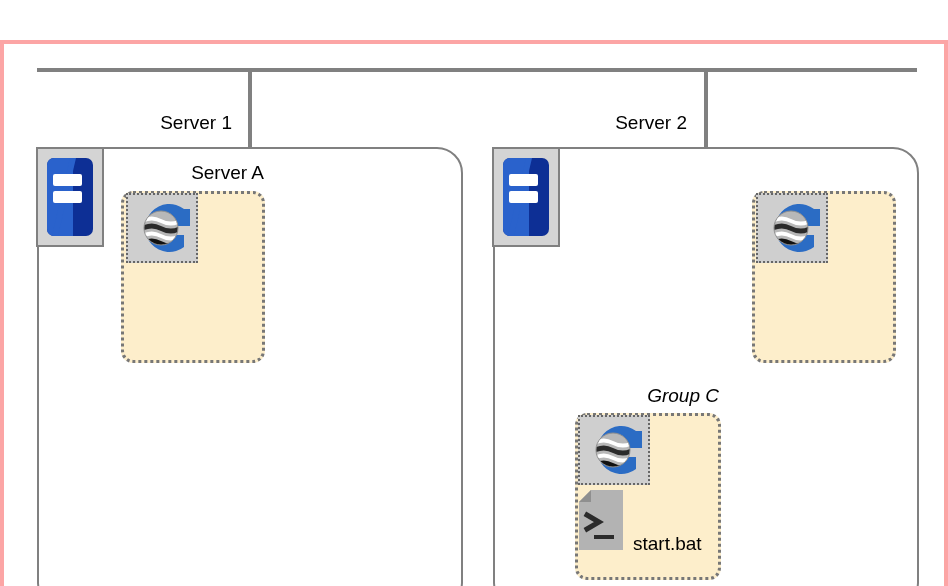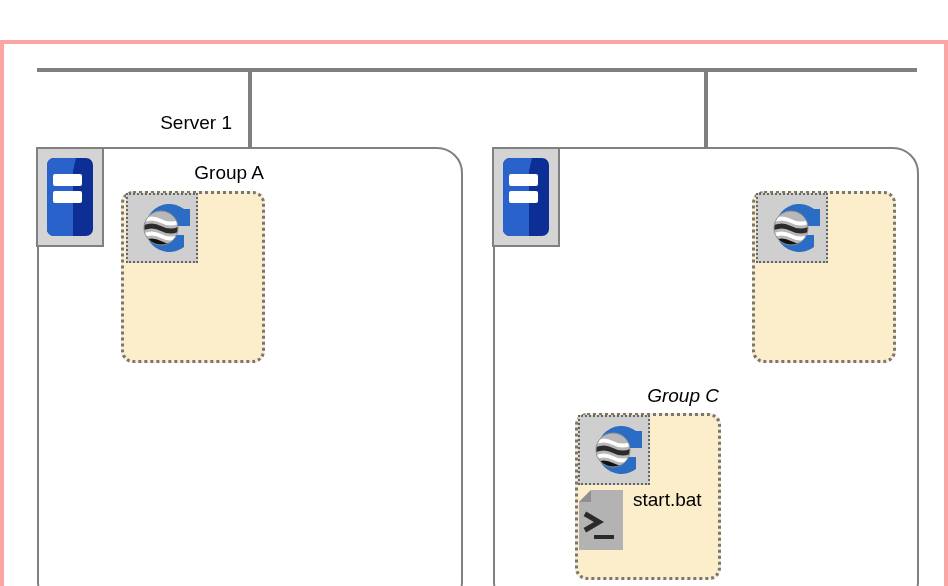--- a/index.html
+++ b/index.html
@@ -117,21 +117,21 @@
     border: 2px dotted #666666;
     box-sizing: border-box;
     z-index: 4;
   }
   .gf-tile svg { display: block; }
 
   
   .bat-item {
     position: absolute;
     display: flex;
-    align-items: flex-start;
+    align-items: flex-end;
     z-index: 4;
   }
   .bat-icon { flex: 0 0 auto; }
   .bat-label {
     font-size: 19px;
     color: #000000;
     margin-left: 9px;
     white-space: nowrap;
   }
 </style>
@@ -150,21 +150,21 @@
 
   <div class="server-icon-tile" style="left:32px; top:103px;">
     <div class="srv-body">
       <div class="srv-sheen"></div>
       <div class="srv-sheen2"></div>
       <div class="srv-bar b1"></div>
       <div class="srv-bar b2"></div>
     </div>
   </div>
 
-  <div class="group-label" style="left:100px; top:118px; width:160px;">Group A</div>
+  <div class="group-label" style="left:100px; top:118px; width:160px;">Server A</div>
 
   <div class="group-box" style="left:117px; top:147px; width:144px; height:172px;"></div>
 
   <div class="gf-tile" style="left:122px; top:149px;">
     <svg width="68" height="66" viewBox="0 0 68 66" aria-hidden="true">
       <g>
         <path d="M56 14 A24 24 0 1 0 56 52 L56 40 L40 40 L40 31 L62 31 L62 14 Z" fill="#2b6cc4"></path>
         <circle cx="33" cy="33" r="17" fill="#b8b8b8"></circle>
         <clipPath id="gfclipA">
             <circle cx="33" cy="33" r="17"></circle>
@@ -173,20 +173,21 @@
           <path d="M14 24 q10 -5 19 0 q10 5 19 0 l0 4 q-9 5 -19 0 q-9 -5 -19 0 Z" fill="#ffffff"></path>
           <path d="M14 31 q10 -5 19 0 q10 5 19 0 l0 5 q-9 5 -19 0 q-9 -5 -19 0 Z" fill="#2b2b2b"></path>
           <path d="M14 39 q10 -5 19 0 q10 5 19 0 l0 4 q-9 5 -19 0 q-9 -5 -19 0 Z" fill="#ffffff"></path>
           <path d="M14 46 q10 -5 19 0 q10 5 19 0 l0 10 l-38 0 Z" fill="#111111"></path>
         </g>
         <circle cx="33" cy="33" r="17" fill="none" stroke="#8e8e8e" stroke-width="1"></circle>
       </g>
     </svg>
   </div>
 
+  <div class="server-label" style="left:523px; top:68px; width:160px;">Server 2</div>
 
   <div class="server-panel" style="left:489px; top:103px; width:426px; height:462px;"></div>
 
   <div class="server-icon-tile" style="left:488px; top:103px;">
     <div class="srv-body">
       <div class="srv-sheen"></div>
       <div class="srv-sheen2"></div>
       <div class="srv-bar b1"></div>
       <div class="srv-bar b2"></div>
     </div>

